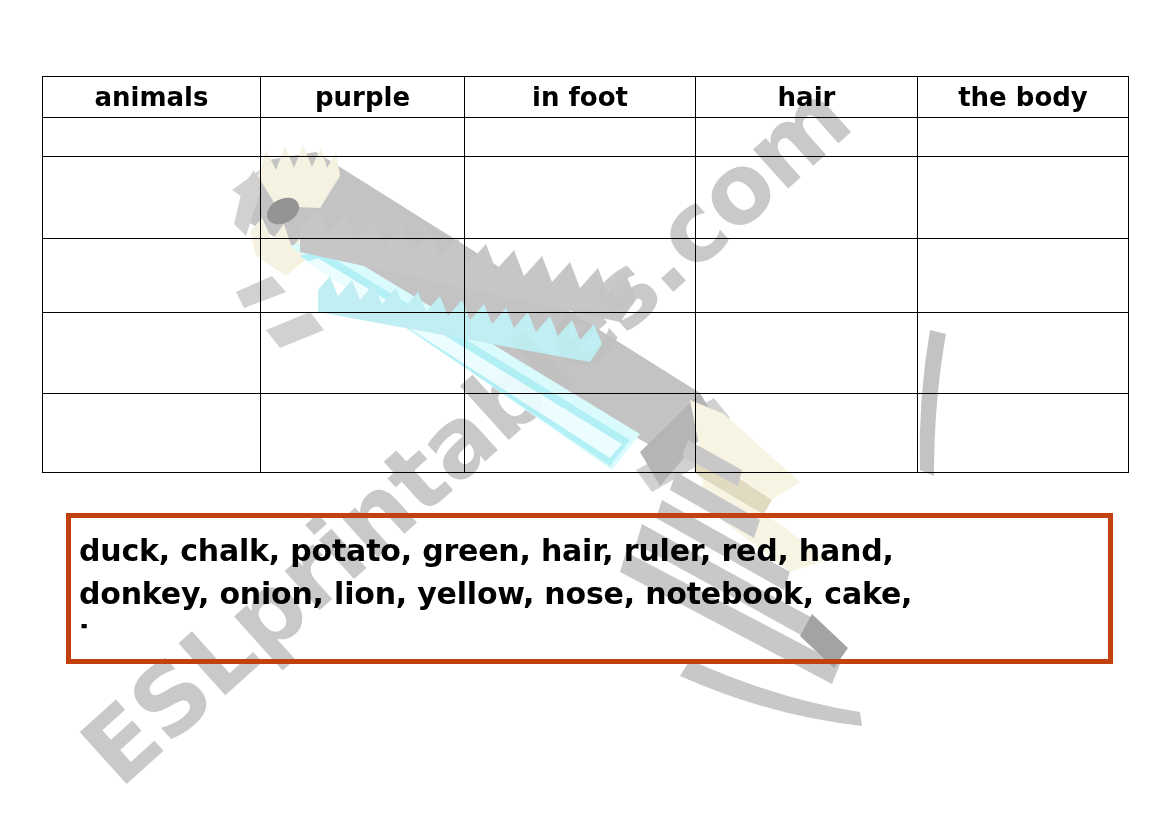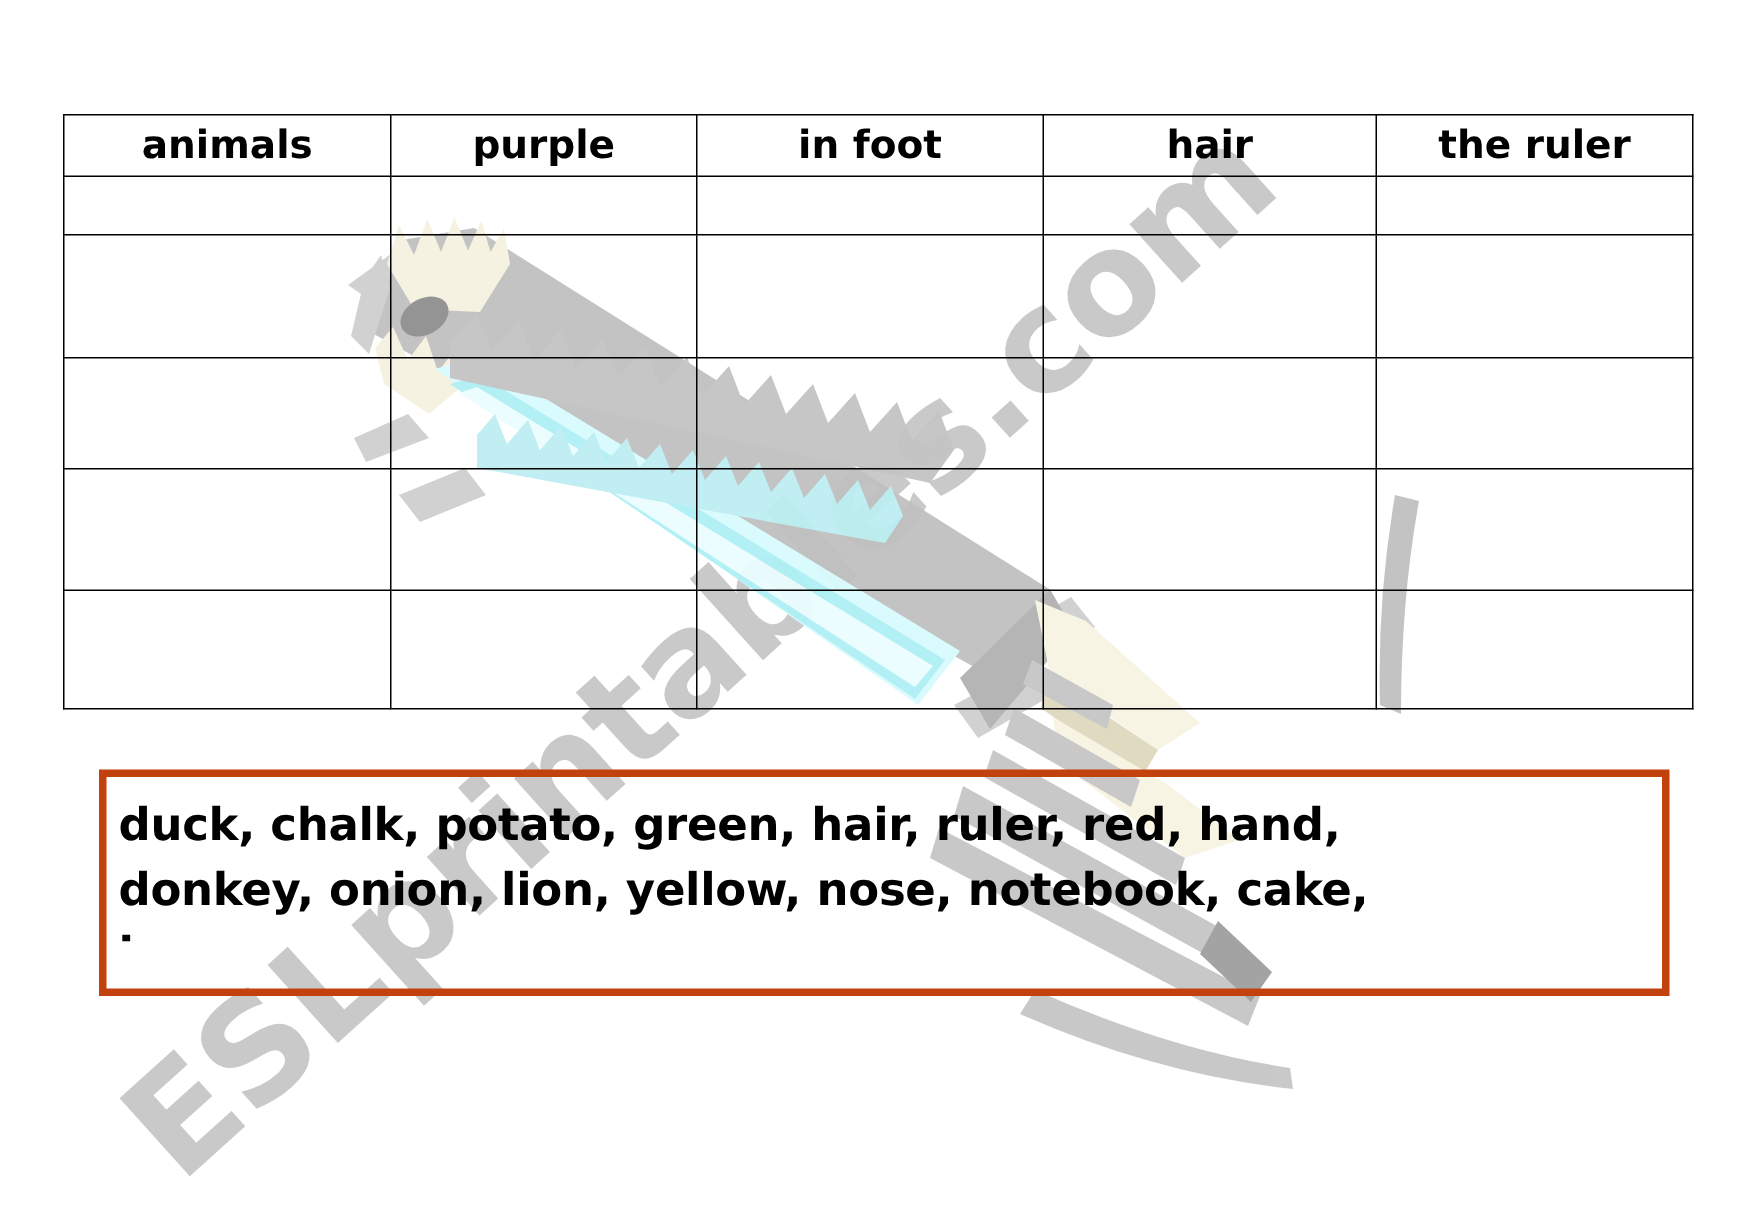--- a/index.html
+++ b/index.html
@@ -195,21 +195,21 @@
       <col class="col-w-3">
       <col class="col-w-4">
       <col class="col-w-5">
   </colgroup>
   <thead>
     <tr>
       <th>animals</th>
       <th>purple</th>
       <th>in foot</th>
       <th>hair</th>
-      <th>the ruler</th>
+      <th>the body</th>
     </tr>
   </thead>
   <tbody>
     <tr class="rh-1">
       <td></td>
       <td></td>
       <td></td>
       <td></td>
       <td></td>
     </tr>

